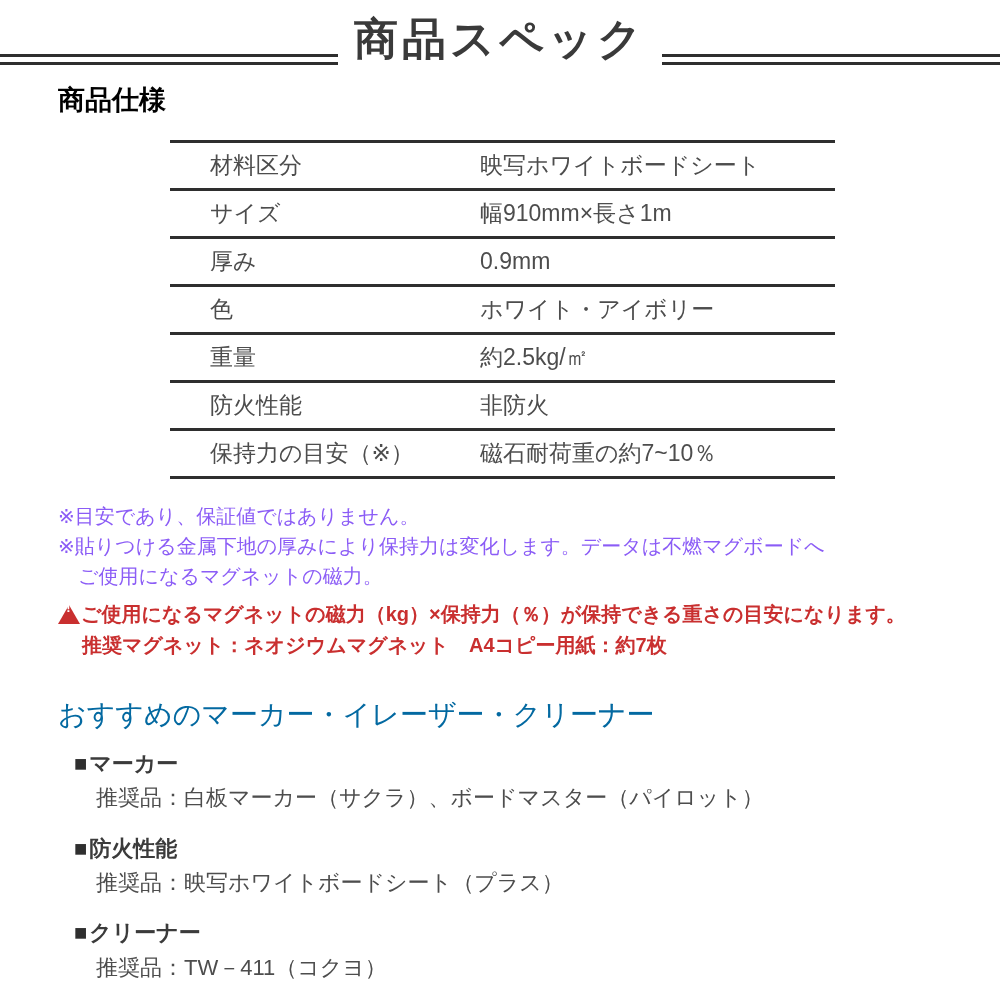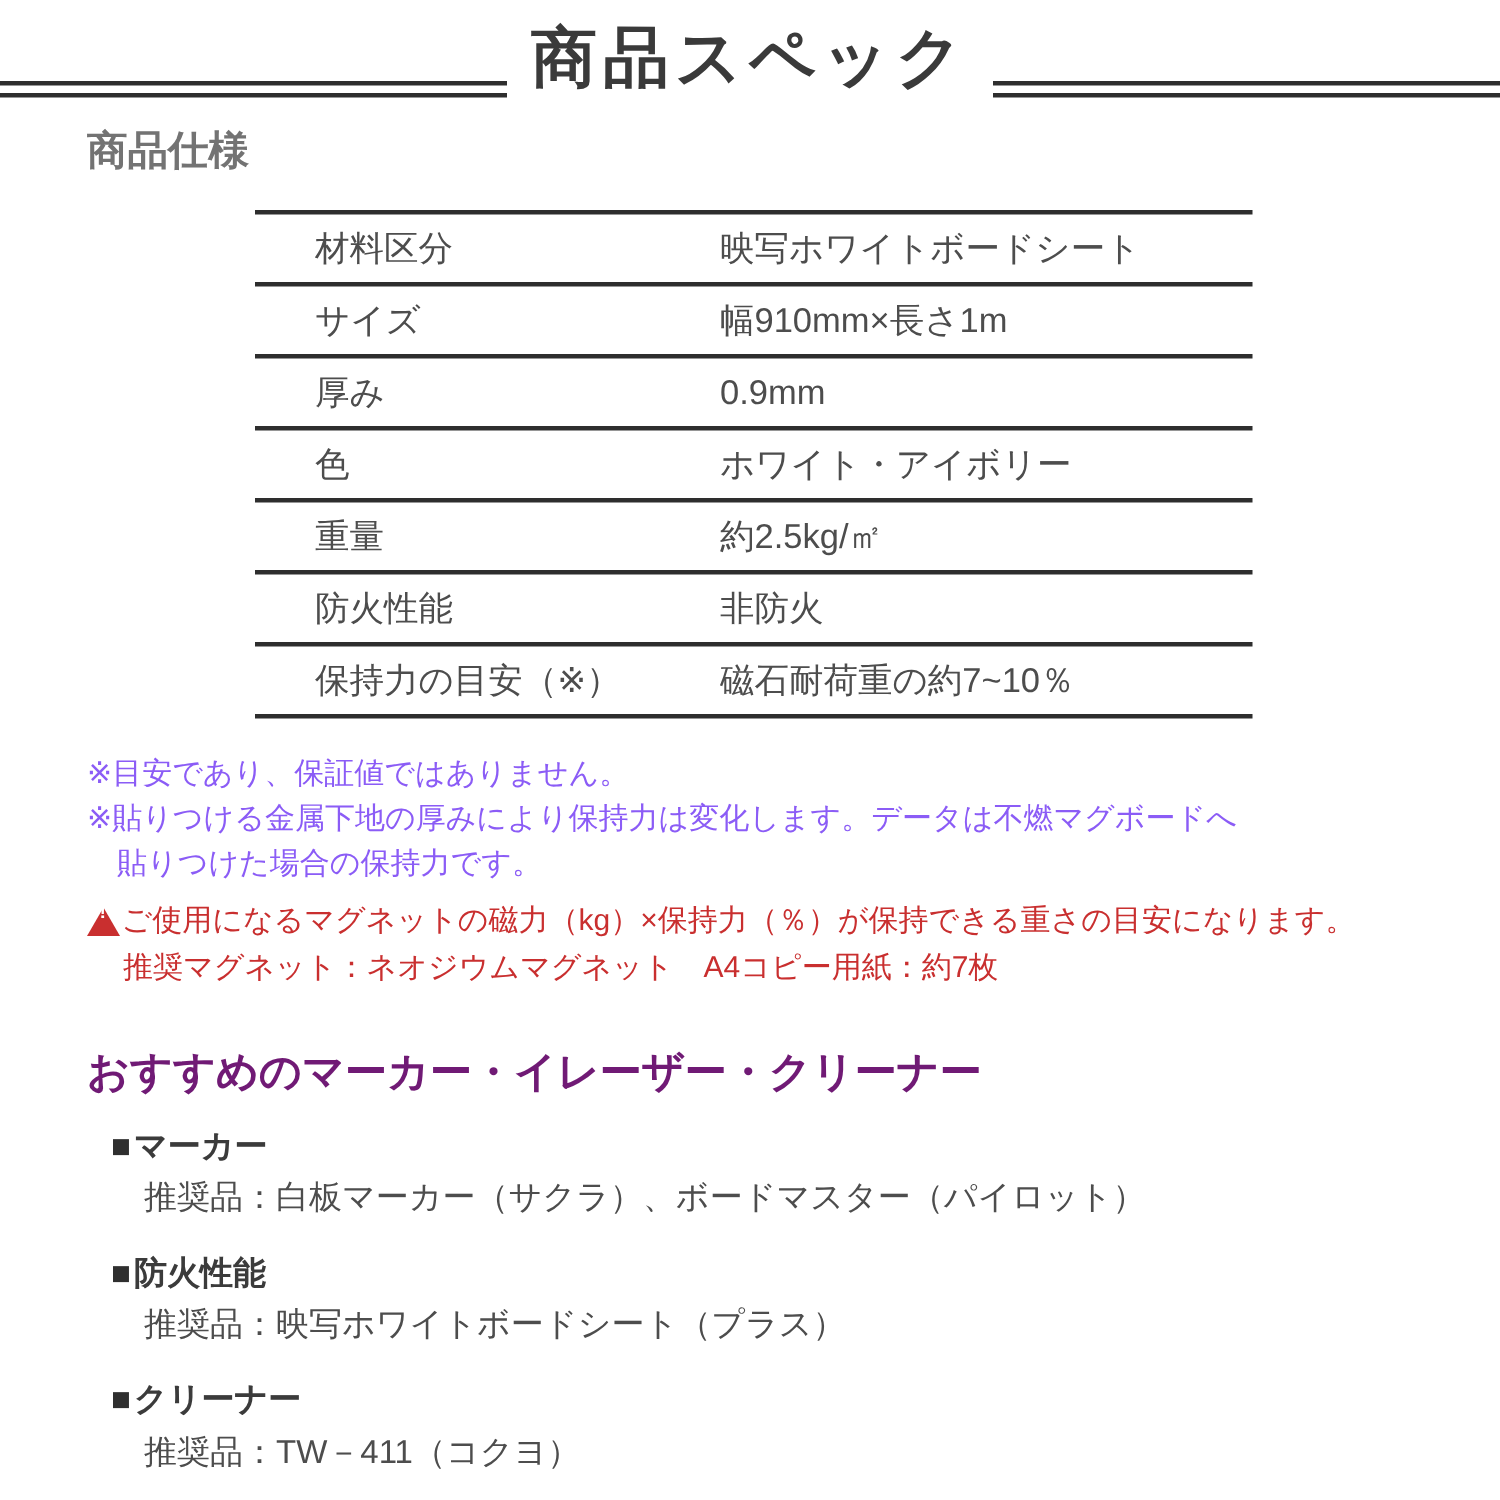--- a/index.html
+++ b/index.html
@@ -20,21 +20,21 @@
     border-bottom: 3px solid #2e2e2e;
   }
   .page-title {
     font-size: 44px; font-weight: bold; letter-spacing: 4px;
     padding: 0 16px; color: #3a3a3a; white-space: nowrap; line-height: 1.15;
   }
 
   
   .section-heading {
     margin: 20px 0 15px 58px;
-    font-size: 27px; font-weight: bold; color: #737373; line-height: 1.15;
+    font-size: 27px; font-weight: bold; color: #000000; line-height: 1.15;
   }
 
   
   .spec-table {
     margin: 24px 0 0 170px;
     width: 665px;
     border-bottom: 3px solid #2e2e2e;
   }
   .trow {
     display: flex; align-items: center;
@@ -48,21 +48,21 @@
   
   .notes {
     margin: 22px 0 0 58px;
     font-size: 20px; line-height: 30px; color: #8b5cf6;
   }
   .note-indent { padding-left: 20px; }
 
   
   .warning {
     margin: 8px 0 0 58px;
-    font-size: 20px; line-height: 31px; color: #c92f2f;
+    font-size: 20px; line-height: 31px; color: #c92f2f; font-weight: bold;
   }
   .warn-line1 { display: flex; align-items: baseline; }
   .warn-icon {
     position: relative; display: inline-block;
     width: 23px; height: 20px; flex: none;
     align-self: center; margin-top: 2px;
   }
   .warn-icon::before {
     content: ""; position: absolute; left: 0; bottom: 1px;
     border-left: 11px solid transparent;
@@ -72,21 +72,21 @@
   .warn-icon::after {
     content: "!"; position: absolute; left: 0; right: 2px; bottom: 2px;
     text-align: center; color: #ffffff;
     font-size: 13px; font-weight: bold;
   }
   .warn-line2 { padding-left: 24px; }
 
   
   .recommend-heading {
     margin: 38px 0 0 58px;
-    font-size: 28px; font-weight: bold; color: #701a75; line-height: 1.15;
+    font-size: 28px; font-weight: normal; color: #0369a1; line-height: 1.15;
   }
   .rec-list { margin-top: 20px; }
   .rec-item { margin: 0 0 0 74px; }
   .rec-item + .rec-item { margin-top: 24px; }
   .rec-name {
     font-size: 22px; font-weight: bold; color: #3b3b3b; line-height: 1.2;
     display: flex; align-items: center;
   }
   .bullet { margin-right: 2px; color: #2f2f2f; }
   .rec-detail { margin: 8px 0 0 22px; font-size: 22px; color: #4d4d4d; line-height: 1.2; }
@@ -129,21 +129,21 @@
   </div>
   <div class="trow">
     <div class="tlabel">保持力の目安（※）</div>
     <div class="tvalue">磁石耐荷重の約7~10％</div>
   </div>
 </div>
 
 <div class="notes">
   <div>※目安であり、保証値ではありません。</div>
   <div>※貼りつける金属下地の厚みにより保持力は変化します。データは不燃マグボードへ</div>
-  <div class="note-indent">貼りつけた場合の保持力です。</div>
+  <div class="note-indent">ご使用になるマグネットの磁力。</div>
 </div>
 
 <div class="warning">
   <div class="warn-line1">
     <span class="warn-icon"></span>
     <span>ご使用になるマグネットの磁力（kg）×保持力（％）が保持できる重さの目安になります。</span>
   </div>
   <div class="warn-line2">推奨マグネット：ネオジウムマグネット　A4コピー用紙：約7枚</div>
 </div>
 

